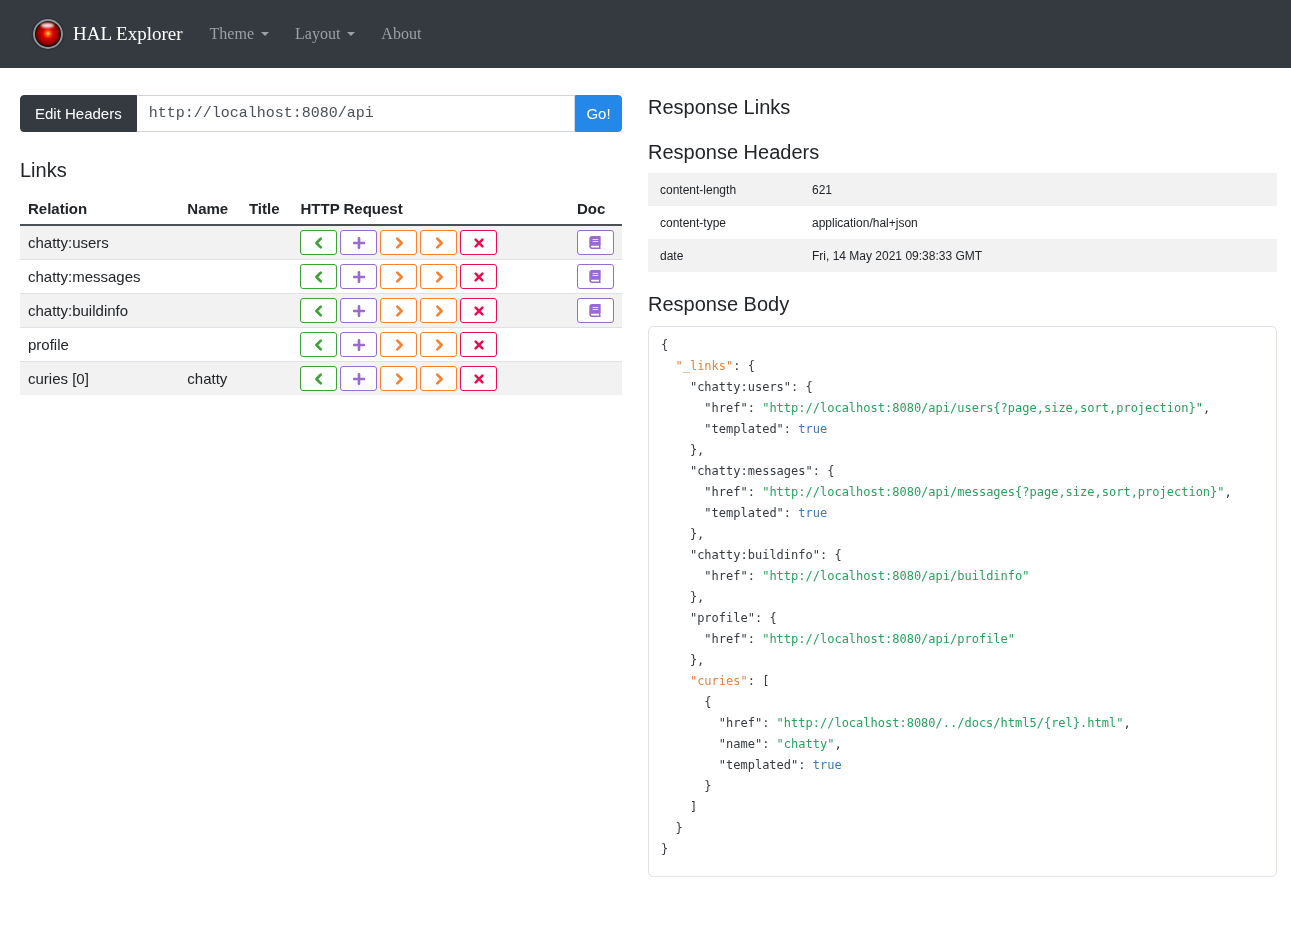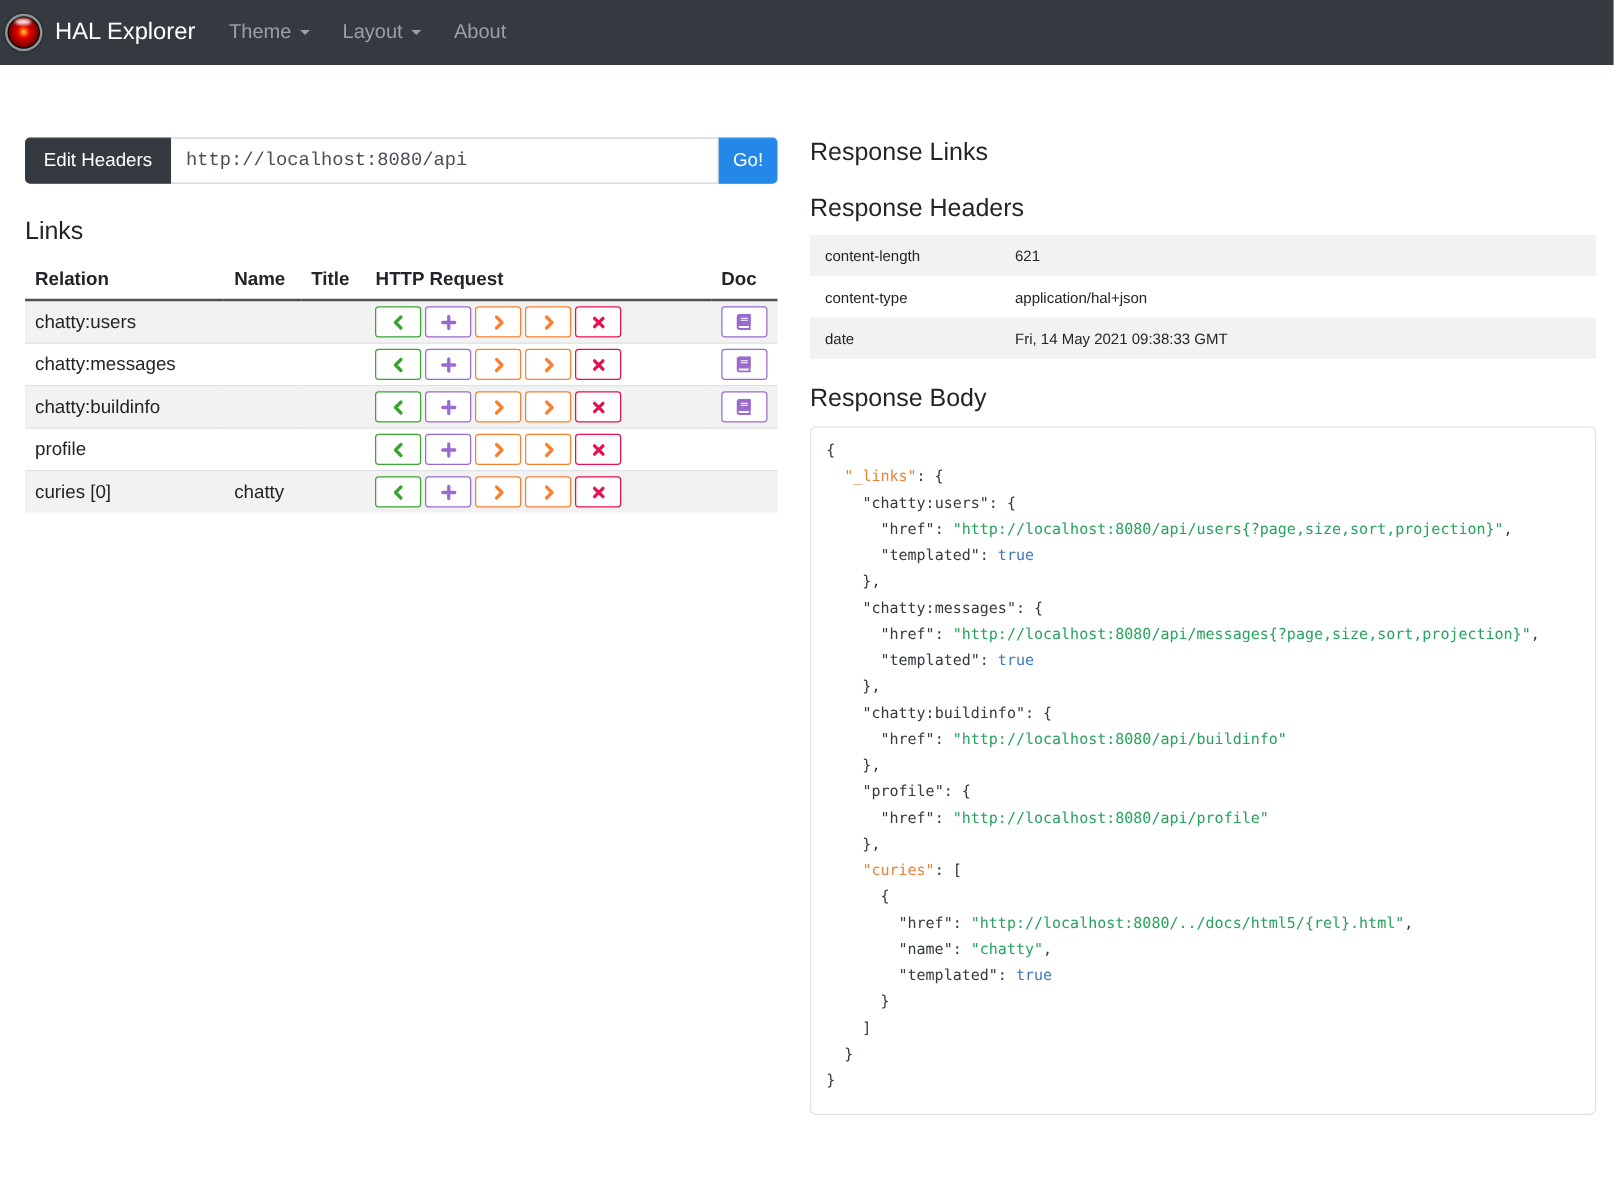--- a/index.html
+++ b/index.html
@@ -7,23 +7,24 @@
   body {
     width:1291px; height:942px;
     background:#ffffff;
     font-family:"Liberation Sans", sans-serif;
     color:#212529;
     overflow:hidden;
   }
 
   
   .navbar {
-    height:52px; background:#343a40;
+    height:68px; background:#343a40;
     display:flex; align-items:center;
-    padding:0 4px;
+    padding:0 33px;
+    font-family:Liberation Serif, serif;
   }
   .brand { display:flex; align-items:center; gap:10px; color:#ffffff; font-size:19px; }
   .hal-eye {
     position:relative; width:30px; height:30px; border-radius:50%;
     background:#0a0a0a; border:2px solid #8f9497;
     box-shadow:0 0 2px rgba(0,0,0,.8);
   }
   .hal-eye::before {
     content:''; position:absolute; inset:1px; border-radius:50%;
     background:radial-gradient(circle at 50% 48%,
@@ -38,21 +39,21 @@
     color:#9aa0a5; font-size:16px; padding:0 13px; cursor:pointer;
     display:flex; align-items:center;
   }
   .caret {
     display:inline-block; width:0; height:0; margin-left:7px;
     border-left:4px solid transparent; border-right:4px solid transparent;
     border-top:4px solid currentColor; vertical-align:2px;
   }
 
   
-  .content { display:flex; align-items:flex-start; gap:26px; padding:27px 14px 0 20px;margin-top:31px; }
+  .content { display:flex; align-items:flex-start; gap:26px; padding:27px 14px 0 20px; }
   .left-panel  { width:602px; flex:none; }
   .right-panel { flex:1; min-width:0; }
 
   
   .input-group { display:flex; height:37px; width:100%; }
   .btn-edit-headers {
     background:#343a40; color:#fff; border:1px solid #343a40;
     font-size:15px; padding:0 14px; border-radius:4px 0 0 4px;
     font-family:inherit; cursor:pointer; white-space:nowrap;
   }

